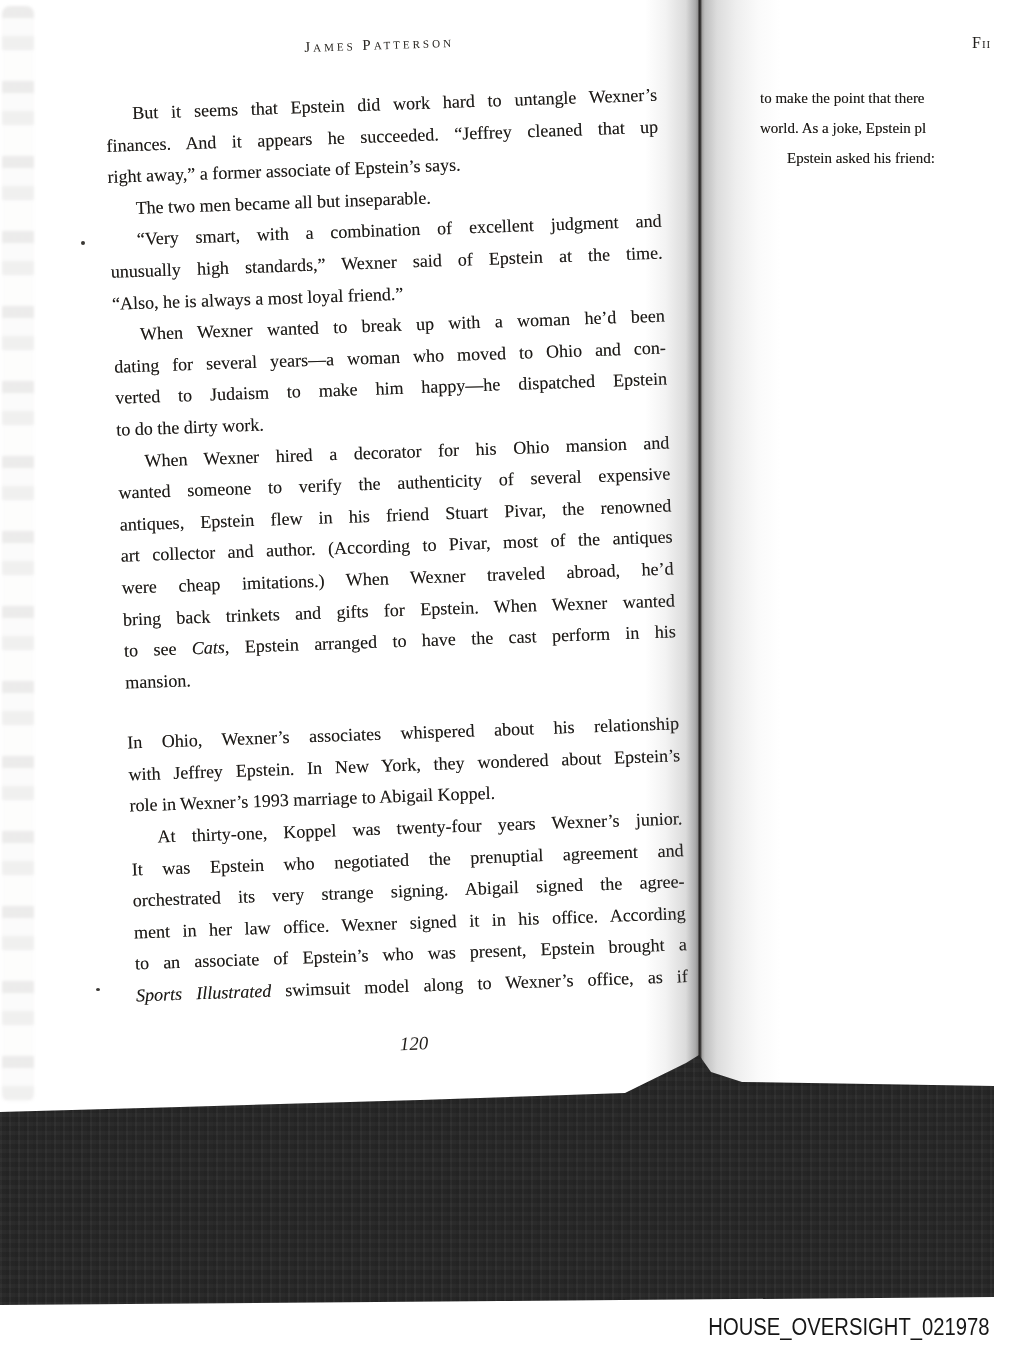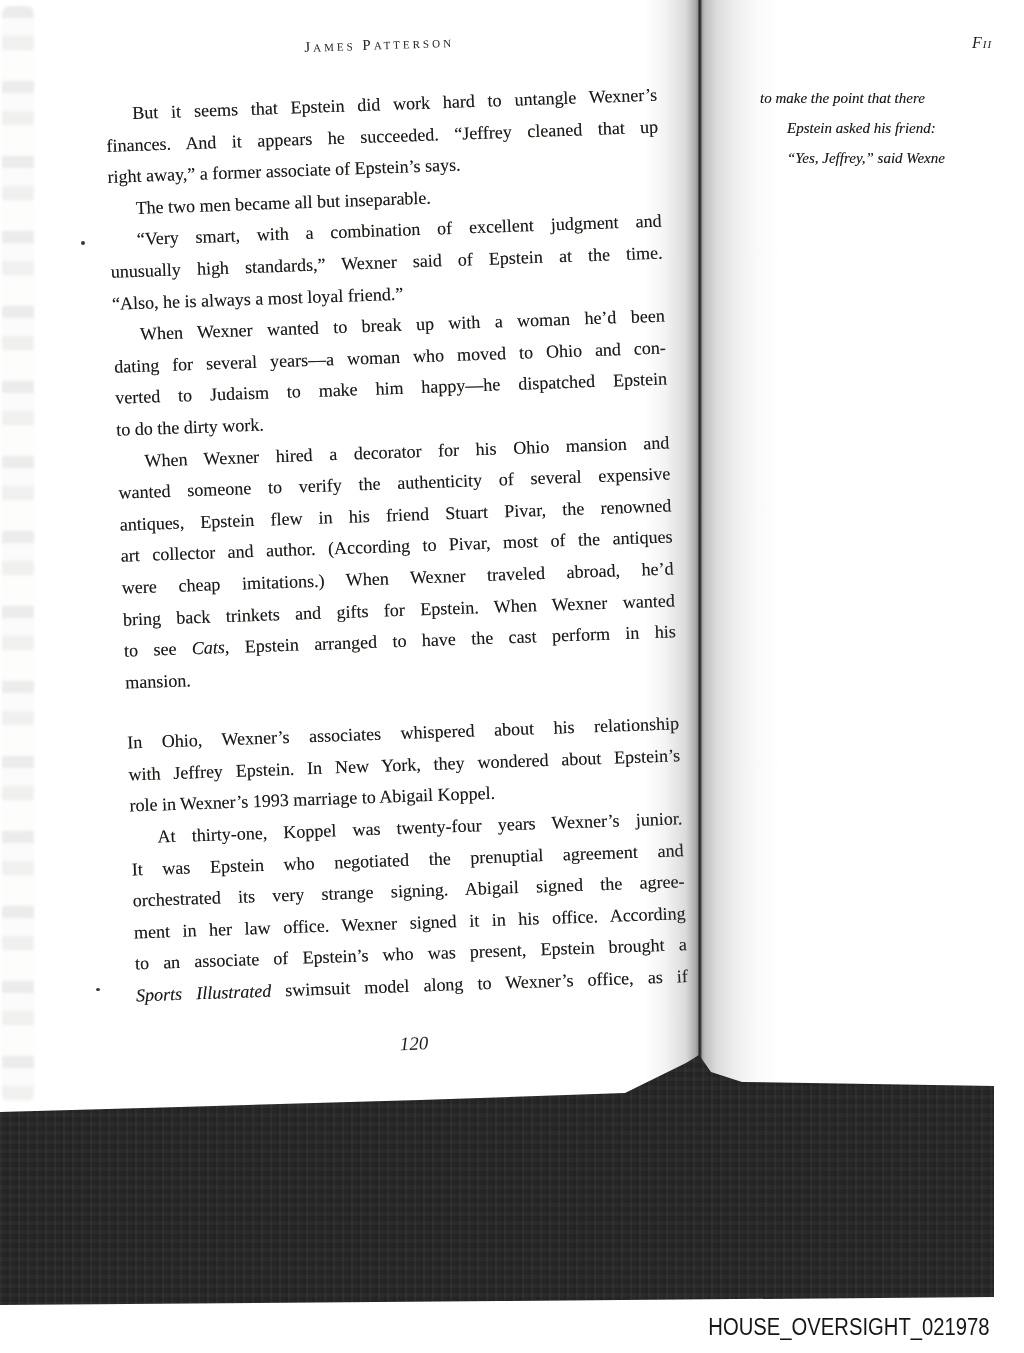--- a/index.html
+++ b/index.html
@@ -62,21 +62,21 @@
   .left-lines > div.gap  { margin-top:29px; }
   .it { font-style:italic; }
   .pgnum {
     margin-top:30px; text-align:center;
     font-style:italic; font-size:19px; color:#211e1a;
   }
 
   
   .right-page {
     position:absolute; left:760px; top:26px; width:233px; height:300px;
-    overflow:hidden; color:#1d1b18;font-style:italic;
+    overflow:hidden; color:#1d1b18;
   }
   .rp-header {
     position:absolute; left:212px; top:8px;
     font-variant:small-caps; font-size:16px; letter-spacing:1px; color:#211f1c;
   }
   .right-lines { padding-top:58px; }
   .right-lines > div {
     height:29.8px; line-height:29.8px; font-size:15px;
     white-space:nowrap;
     text-shadow:0 0 .4px rgba(45,40,35,.55);
@@ -151,22 +151,22 @@
       <div class="pgnum">120</div>
     </div>
   </div>
 
   <div class="spine"></div>
 
   <div class="right-page">
     <span class="rp-header">Fii</span>
     <div class="right-lines">
         <div><span>to make the point that there</span></div>
+        <div><span>world. As a joke, Epstein pl</span></div>
         <div class="ind"><span>Epstein asked his friend:</span></div>
-        <div class="ind"><span>“Yes, Jeffrey,” said Wexne</span></div>
       </div>
   </div>
 
   <div class="darkband"></div>
 
   <div class="speck s1"></div>
   <div class="speck s2"></div>
 
   <div class="bates">HOUSE_OVERSIGHT_021978</div>
 

